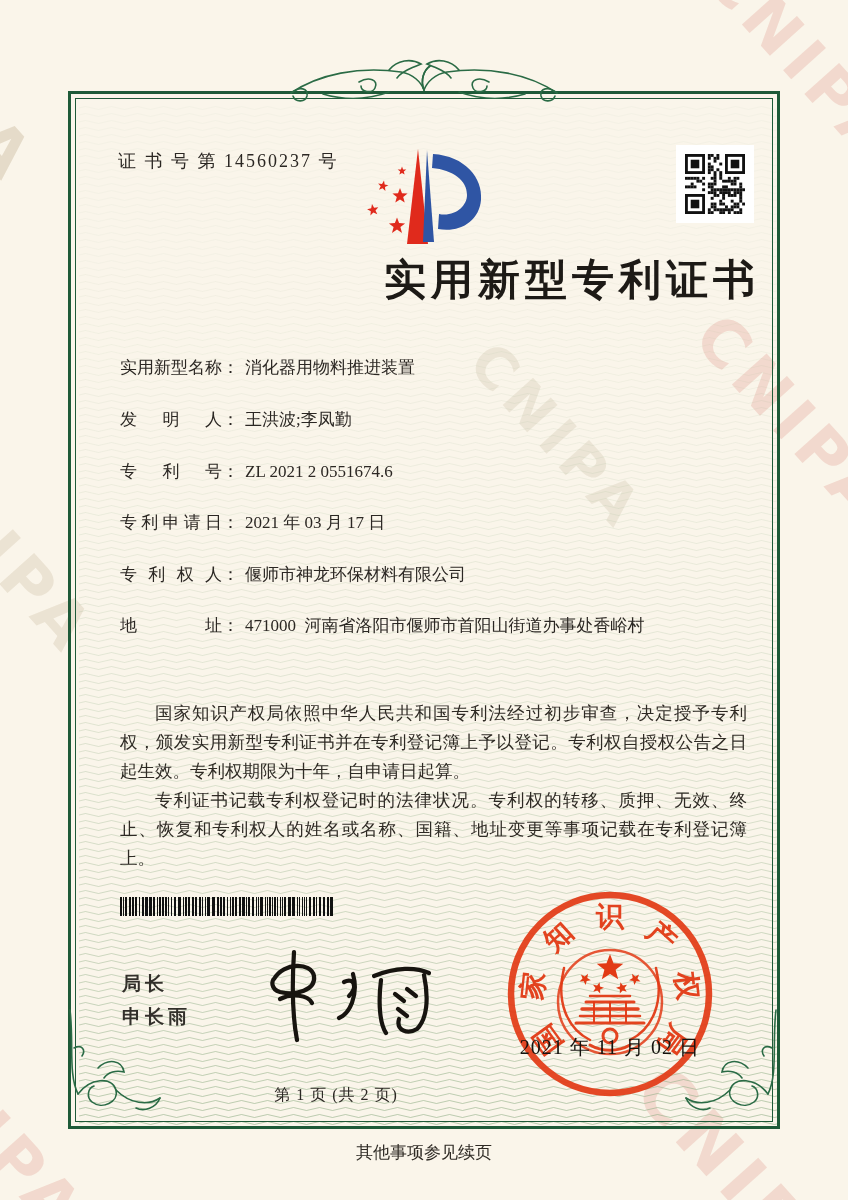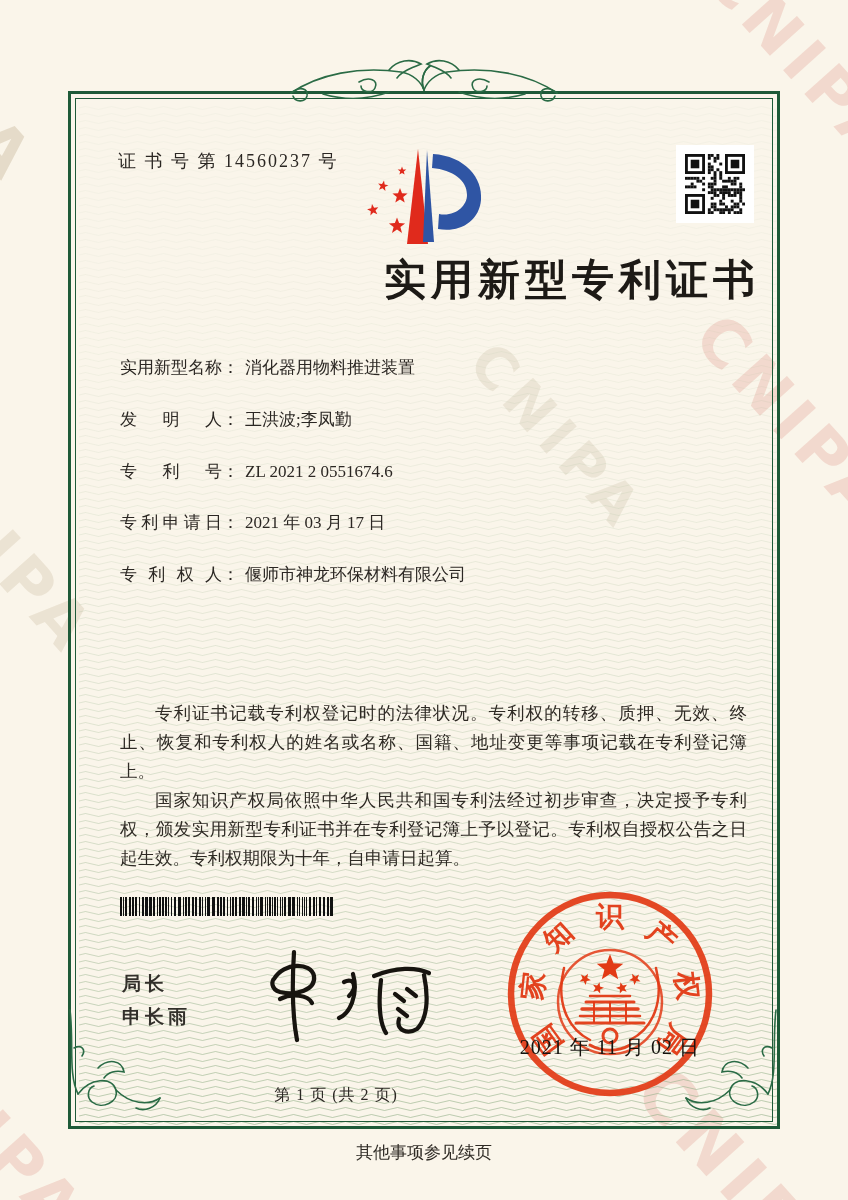--- a/index.html
+++ b/index.html
@@ -419,24 +419,27 @@
   </div>
   <div class="frow" style="top:460px">
     <span class="flabel">专利号</span><span>：</span><span class="fvalue">ZL 2021 2 0551674.6</span>
   </div>
   <div class="frow" style="top:511px">
     <span class="flabel">专利申请日</span><span>：</span><span class="fvalue">2021 年 03 月 17 日</span>
   </div>
   <div class="frow" style="top:563px">
     <span class="flabel">专利权人</span><span>：</span><span class="fvalue">偃师市神龙环保材料有限公司</span>
   </div>
+  <div class="frow" style="top:614px">
+    <span class="flabel">地址</span><span>：</span><span class="fvalue">471000  河南省洛阳市偃师市首阳山街道办事处香峪村</span>
+  </div>
 
   <div class="paras">
+    <p>国家知识产权局依照中华人民共和国专利法经过初步审查，决定授予专利权，颁发实用新型专利证书并在专利登记簿上予以登记。专利权自授权公告之日起生效。专利权期限为十年，自申请日起算。</p>
     <p>专利证书记载专利权登记时的法律状况。专利权的转移、质押、无效、终止、恢复和专利权人的姓名或名称、国籍、地址变更等事项记载在专利登记簿上。</p>
-    <p>国家知识产权局依照中华人民共和国专利法经过初步审查，决定授予专利权，颁发实用新型专利证书并在专利登记簿上予以登记。专利权自授权公告之日起生效。专利权期限为十年，自申请日起算。</p>
   </div>
 
   <svg id="barcode" width="216" height="19">
       <rect x="0" y="0" width="2" height="19" fill="#111"></rect>
       <rect x="3" y="0" width="1" height="19" fill="#111"></rect>
       <rect x="5" y="0" width="2" height="19" fill="#111"></rect>
       <rect x="9" y="0" width="2" height="19" fill="#111"></rect>
       <rect x="12" y="0" width="2" height="19" fill="#111"></rect>
       <rect x="15" y="0" width="2" height="19" fill="#111"></rect>
       <rect x="19" y="0" width="1" height="19" fill="#111"></rect>

